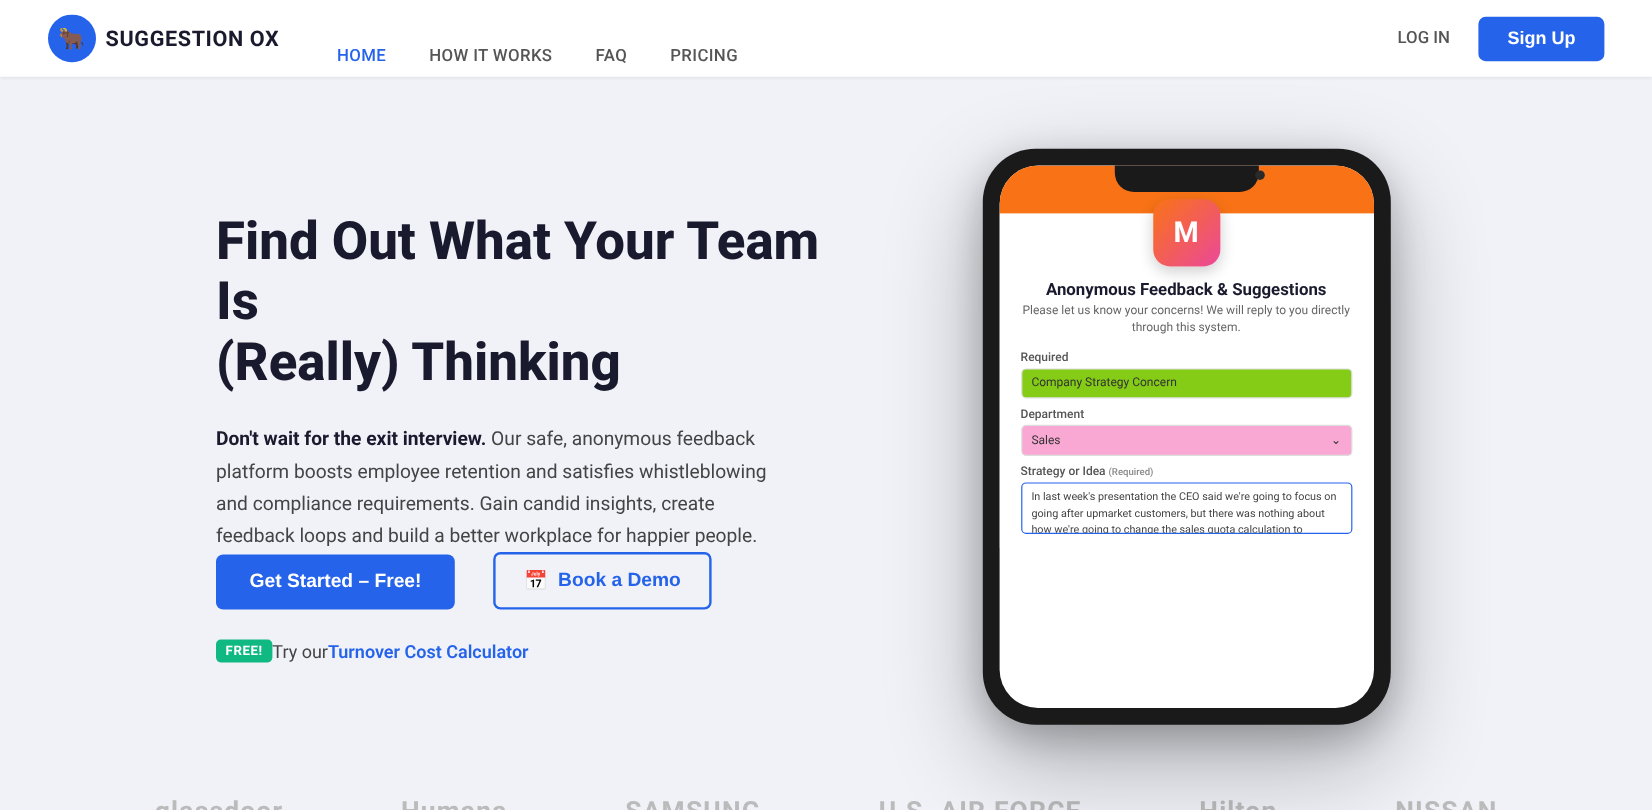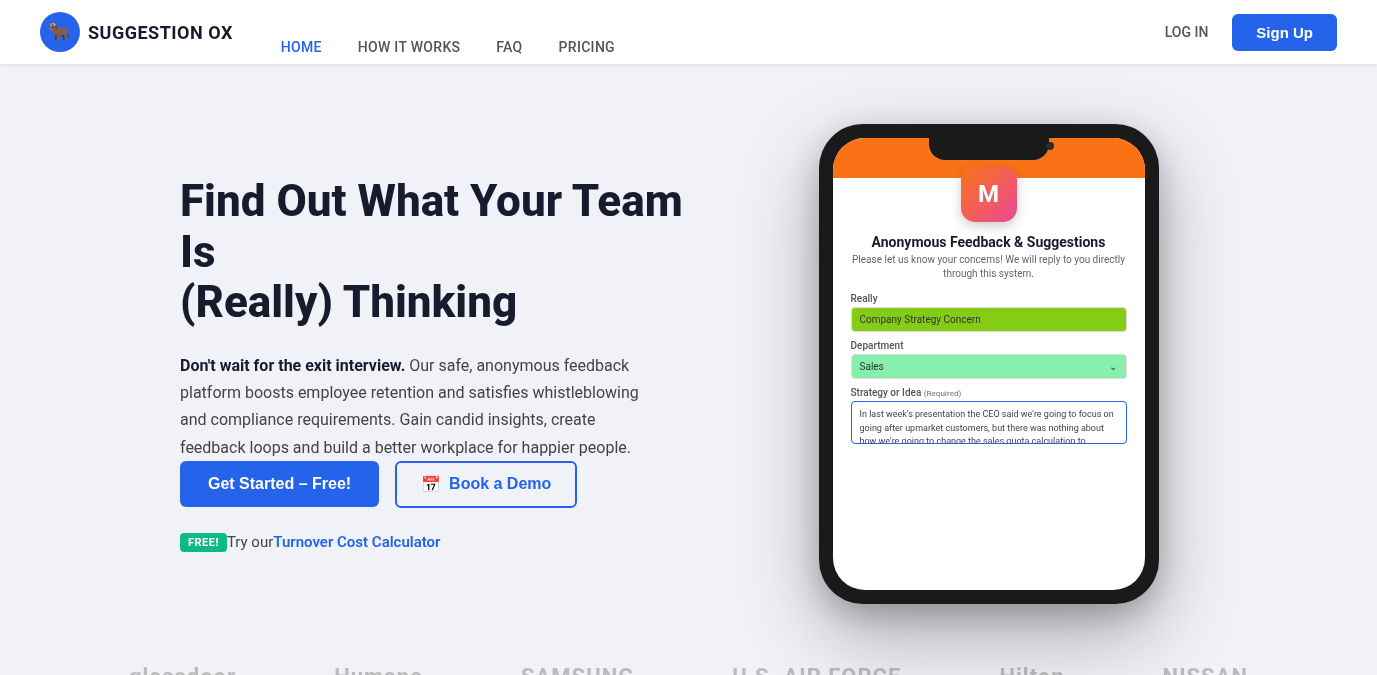--- a/index.html
+++ b/index.html
@@ -94,22 +94,22 @@
     }
     .hero-desc {
       font-size: 16px;
       color: #444;
       line-height: 1.7;
       max-width: 460px;
     }
     .hero-desc strong { color: #1a1a2e; font-weight: 700; }
     .hero-buttons {
       display: flex;
-      align-items: flex-start;
-      gap: 16px;
+      align-items: flex-end;
+      gap: 32px;
       margin-bottom: 25px;
     }
     .btn-primary {
       background: #2563eb;
       color: #fff;
       border: none;
       border-radius: 6px;
       padding: 14px 28px;
       font-size: 16px;
       font-weight: 700;
@@ -249,21 +249,21 @@
       background: #84cc16;
     }
     .phone-field-select {
       border: 1px solid #ddd;
       border-radius: 4px;
       padding: 6px 8px;
       font-size: 10px;
       color: #333;
       width: 100%;
       margin-bottom: 8px;
-      background: #86efac;
+      background: #f9a8d4;
       display: flex;
       align-items: center;
       justify-content: space-between;
     }
     .phone-field-textarea {
       border: 1px solid #2563eb;
       border-radius: 4px;
       padding: 6px 8px;
       font-size: 9px;
       color: #444;
@@ -345,21 +345,21 @@
       <div class="phone-camera"></div>
       <div class="phone-screen">
         <div class="phone-top-bar"></div>
         <div class="phone-content">
           <div class="phone-app-icon">
             <span>M</span>
           </div>
           <div class="phone-form-title">Anonymous Feedback &amp; Suggestions</div>
           <div class="phone-form-subtitle">Please let us know your concerns! We will reply to you directly through this system.</div>
 
-          <div class="phone-field-label">Really</div>
+          <div class="phone-field-label">Required</div>
           <div class="phone-field-input">Company Strategy Concern</div>
 
           <div class="phone-field-label">Department</div>
           <div class="phone-field-select">
             <span>Sales</span>
             <span>⌄</span>
           </div>
 
           <div class="phone-field-label">
             <span>Strategy or Idea</span>

